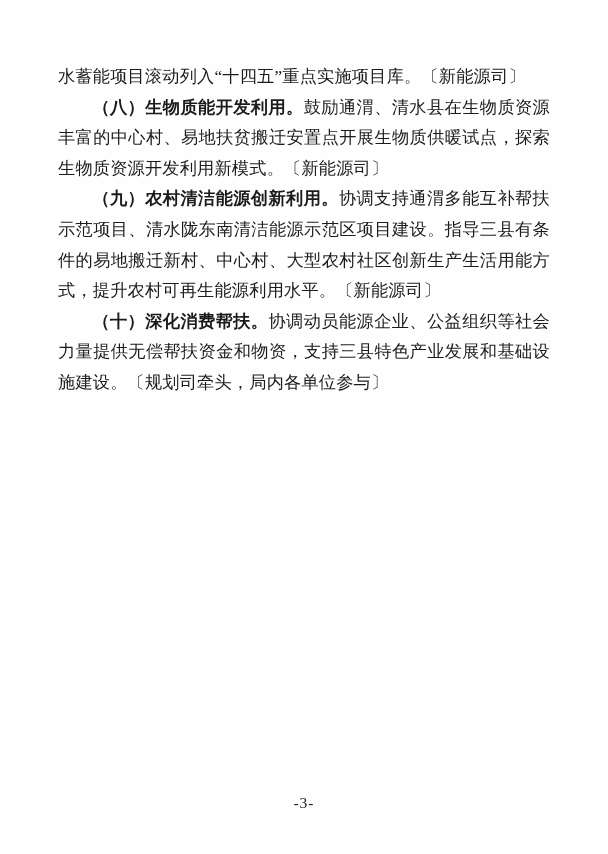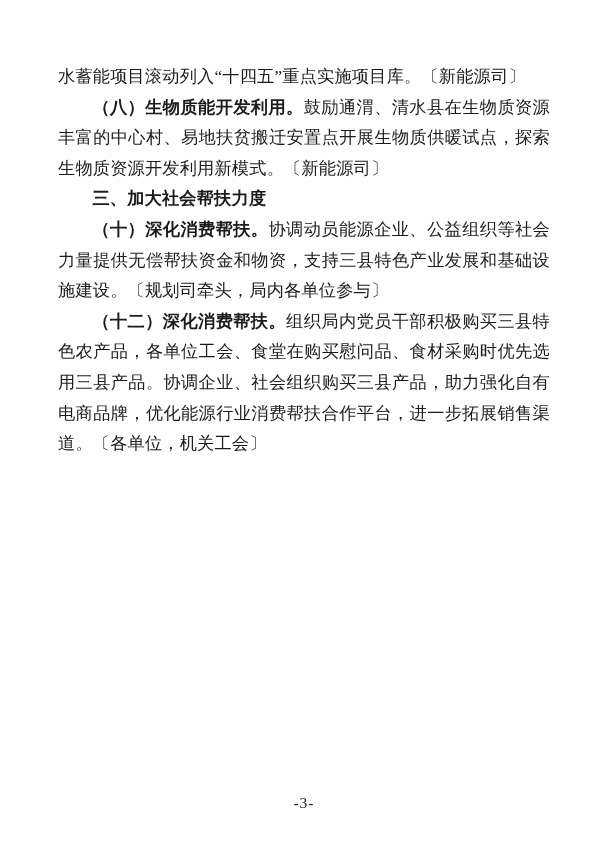--- a/index.html
+++ b/index.html
@@ -61,24 +61,23 @@
 </head>
 <body>
 
 <div class="page">
   <div class="doc-body">
 
     <p class="para cont">水蓄能项目滚动列入“十四五”重点实施项目库。〔新能源司〕</p>
 
     <p class="para"><span class="b">（八）生物质能开发利用。</span><span>鼓励通渭、清水县在生物质资源丰富的中心村、易地扶贫搬迁安置点开展生物质供暖试点，探索生物质资源开发利用新模式。〔新能源司〕</span></p>
 
+    <p class="para"><span class="b">（九）农村清洁能源创新利用。</span><span>协调支持通渭多能互补帮扶示范项目、清水陇东南清洁能源示范区项目建设。指导三县有条件的易地搬迁新村、中心村、大型农村社区创新生产生活用能方式，提升农村可再生能源利用水平。〔新能源司〕</span></p>
 
-    <p class="heading"><span class="b">三、加大社会帮扶力度</span></p>
 
     <p class="para"><span class="b">（十）深化消费帮扶。</span><span>协调动员能源企业、公益组织等社会力量提供无偿帮扶资金和物资，支持三县特色产业发展和基础设施建设。〔规划司牵头，局内各单位参与〕</span></p>
 
 
-    <p class="para"><span class="b">（十二）深化消费帮扶。</span><span>组织局内党员干部积极购买三县特色农产品，各单位工会、食堂在购买慰问品、食材采购时优先选用三县产品。协调企业、社会组织购买三县产品，助力强化自有电商品牌，优化能源行业消费帮扶合作平台，进一步拓展销售渠道。〔各单位，机关工会〕</span></p>
 
   </div>
 
   <div class="pagenum">-3-</div>
 </div>
 
 </body></html>

